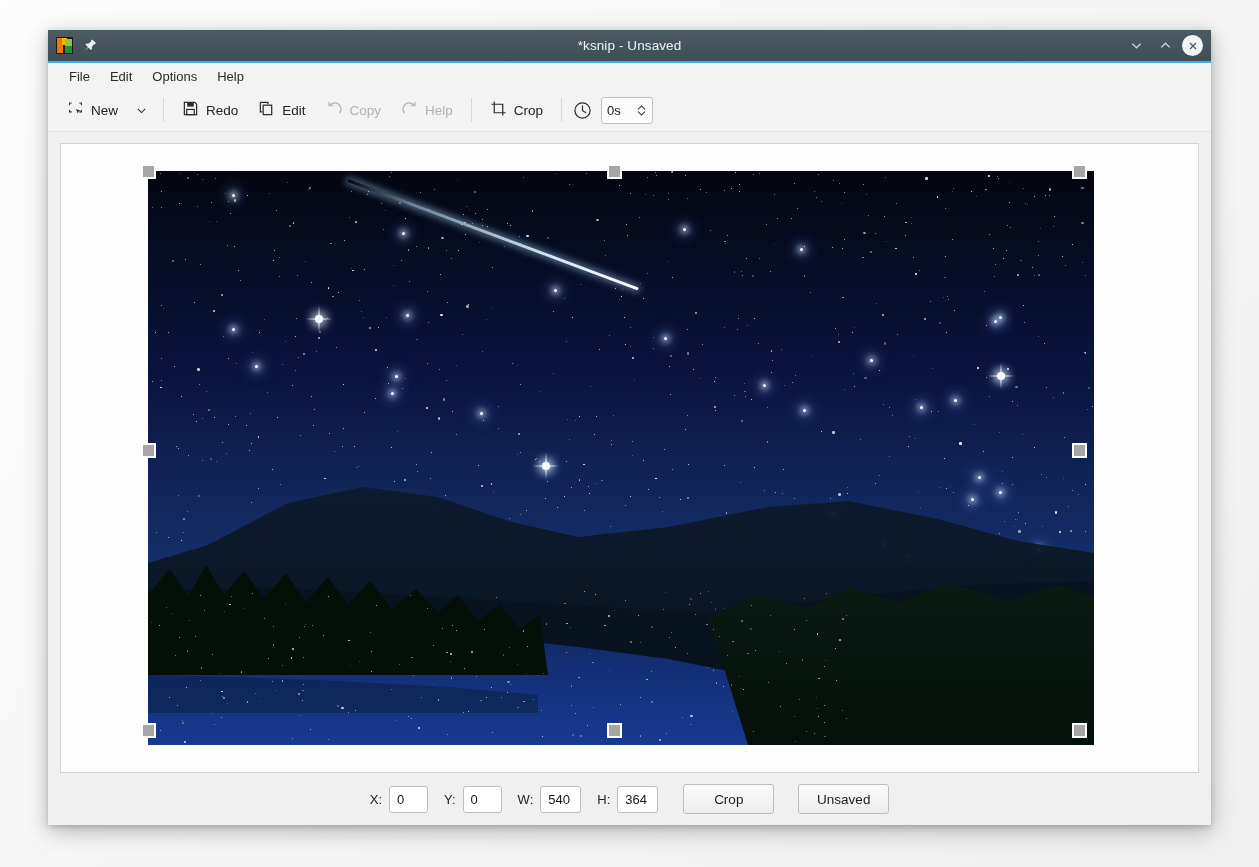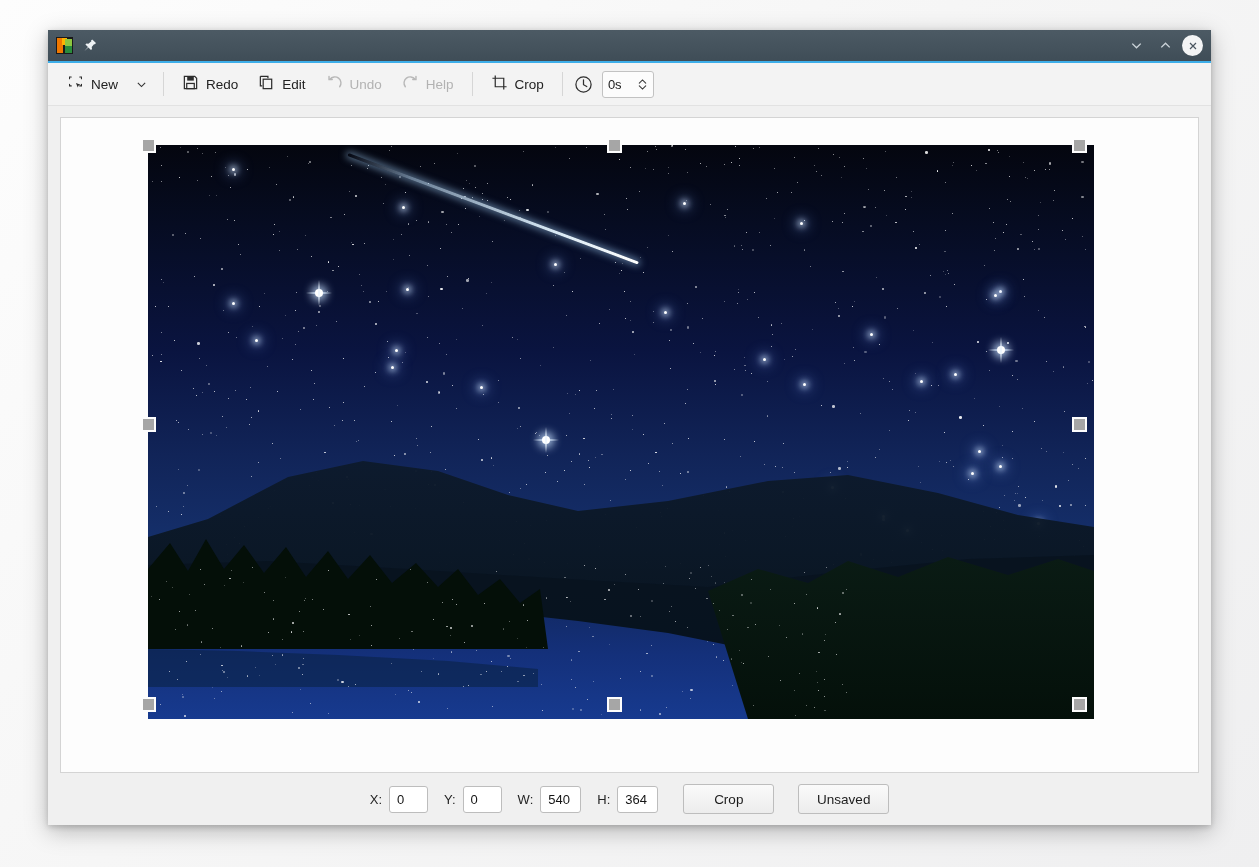--- a/index.html
+++ b/index.html
@@ -165,39 +165,46 @@
           <div class="o2"></div>
           <div class="g1"></div>
           <div class="g2"></div>
       </div>
       <span class="pin-icon">
         <svg viewBox="0 0 16 16" width="16" height="16" fill="currentColor">
           <path d="M10.2 1.4 8.9 2.7l.5.5-3 2.5-2-.3-1 1 2.6 2.6-3.6 3.9 4-3.5 2.6 2.6 1-1-.3-2.1 2.5-3 .5.5 1.3-1.3z"></path>
         </svg>
       </span>
     </div>
+    <div class="tb-title">*ksnip - Unsaved</div>
     <div class="tb-right">
       <span class="wbtn">
         <svg viewBox="0 0 16 16" width="15" height="15" fill="none" stroke="currentColor" stroke-width="1.5">
             <path d="M3.5 6 8 10.5 12.5 6"></path>
           </svg>
       </span>
       <span class="wbtn">
         <svg viewBox="0 0 16 16" width="15" height="15" fill="none" stroke="currentColor" stroke-width="1.5">
             <path d="M3.5 10 8 5.5 12.5 10"></path>
           </svg>
       </span>
       <span class="wbtn close">
         <svg viewBox="0 0 16 16" width="12" height="12" fill="none" stroke="currentColor" stroke-width="1.6">
             <path d="M4 4l8 8M12 4l-8 8"></path>
           </svg>
       </span>
     </div>
   </div>
 
+  <div class="menubar">
+    <div class="mi">File</div>
+    <div class="mi">Edit</div>
+    <div class="mi">Options</div>
+    <div class="mi">Help</div>
+  </div>
 
   <div class="toolbar">
 
     <div class="tbtn">
       <span>
         <svg viewBox="0 0 20 20" width="17" height="17" fill="none" stroke="#2d2d2d" stroke-width="1.3">
           <path d="M3 5.5V3.5h2M15 3.5h2v2M17 12v2h-2M5 14H3v-2" stroke-linecap="round"></path>
           <path d="M10.5 10.5l5.5 2.2-2.4.9-.9 2.4z" fill="#2d2d2d" stroke="none"></path>
         </svg>
       </span>
@@ -232,21 +239,21 @@
       <span>Edit</span>
     </div>
 
     <div class="tbtn disabled">
       <span>
         <svg viewBox="0 0 18 18" width="17" height="17" fill="none" stroke="#b8b8b8" stroke-width="1.5" stroke-linecap="round">
           <path d="M14.5 13.5A6 6 0 1 0 4.2 5.6"></path>
             <path d="M3.2 2.5v3.4h3.4"></path>
         </svg>
       </span>
-      <span>Undo</span>
+      <span>Copy</span>
     </div>
 
     <div class="tbtn disabled">
       <span>
         <svg viewBox="0 0 18 18" width="17" height="17" fill="none" stroke="#b8b8b8" stroke-width="1.5" stroke-linecap="round">
           <path d="M3.5 13.5A6 6 0 1 1 13.8 5.6"></path>
             <path d="M14.8 2.5v3.4h-3.4"></path>
         </svg>
       </span>
       <span>Help</span>

